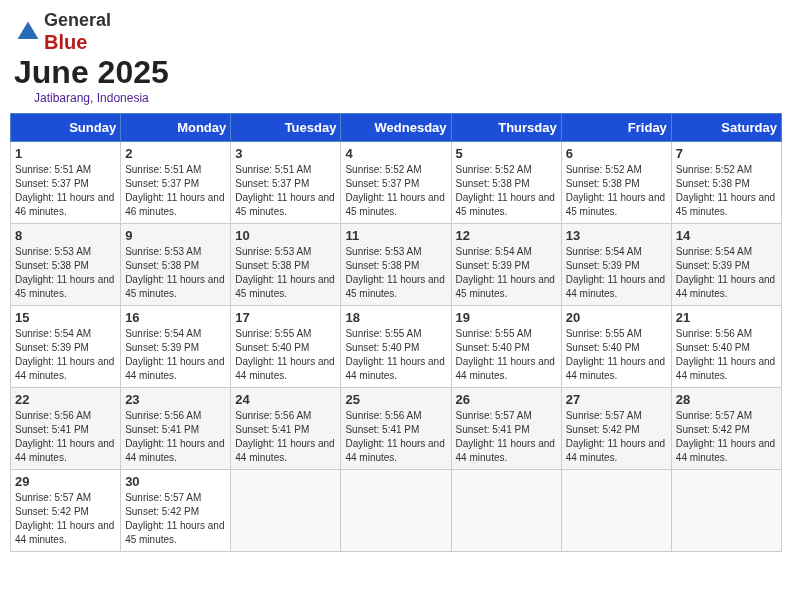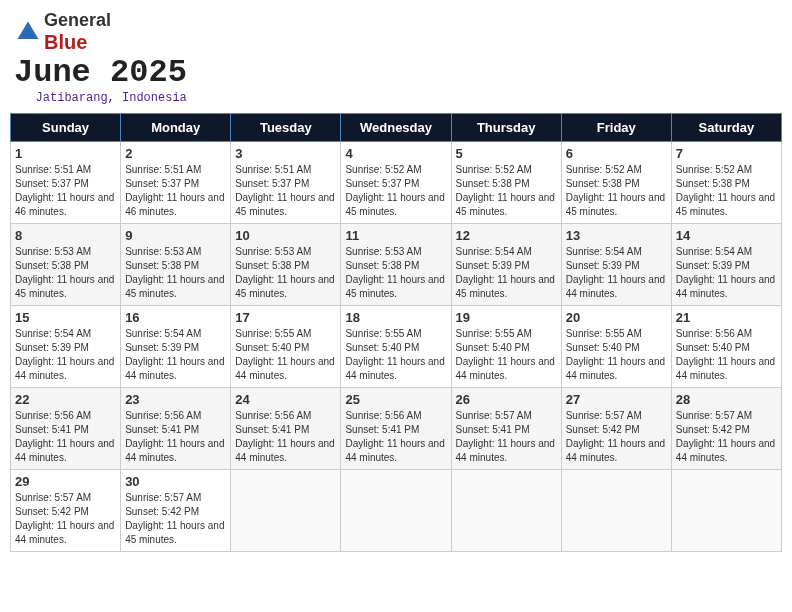--- a/index.html
+++ b/index.html
@@ -31,45 +31,44 @@
     .logo-text-blue {
       font-size: 20px;
       font-weight: bold;
       color: #b91c1c;
     }
     .logo-icon {
       width: 28px;
       height: 28px;
     }
     .title-area {
-      text-align: right;
-      font-family: Liberation Mono, monospace;
+      text-align: center;
     }
     .title-area h1 {
       font-size: 32px;
       font-weight: bold;
       color: #222;
     }
     .title-area h2 {
       font-size: 12px;
       font-weight: normal;
       color: #4c1d95;
     }
     .calendar {
       width: 100%;
       border-collapse: collapse;
       border: 1px solid #ccc;
     }
     .calendar th {
-      background-color: #0f172a;
+      background-color: #1d4ed8;
       color: #fff;
       font-size: 13px;
       font-weight: bold;
       padding: 6px 4px;
-      text-align: center;
+      text-align: right;
       border: 1px solid #4a85c8;
     }
     .calendar td {
       vertical-align: top;
       border: 1px solid #ccc;
       padding: 4px 4px;
       font-size: 10px;
       color: #333;
       width: calc(100% / 7);
       min-height: 80px;

